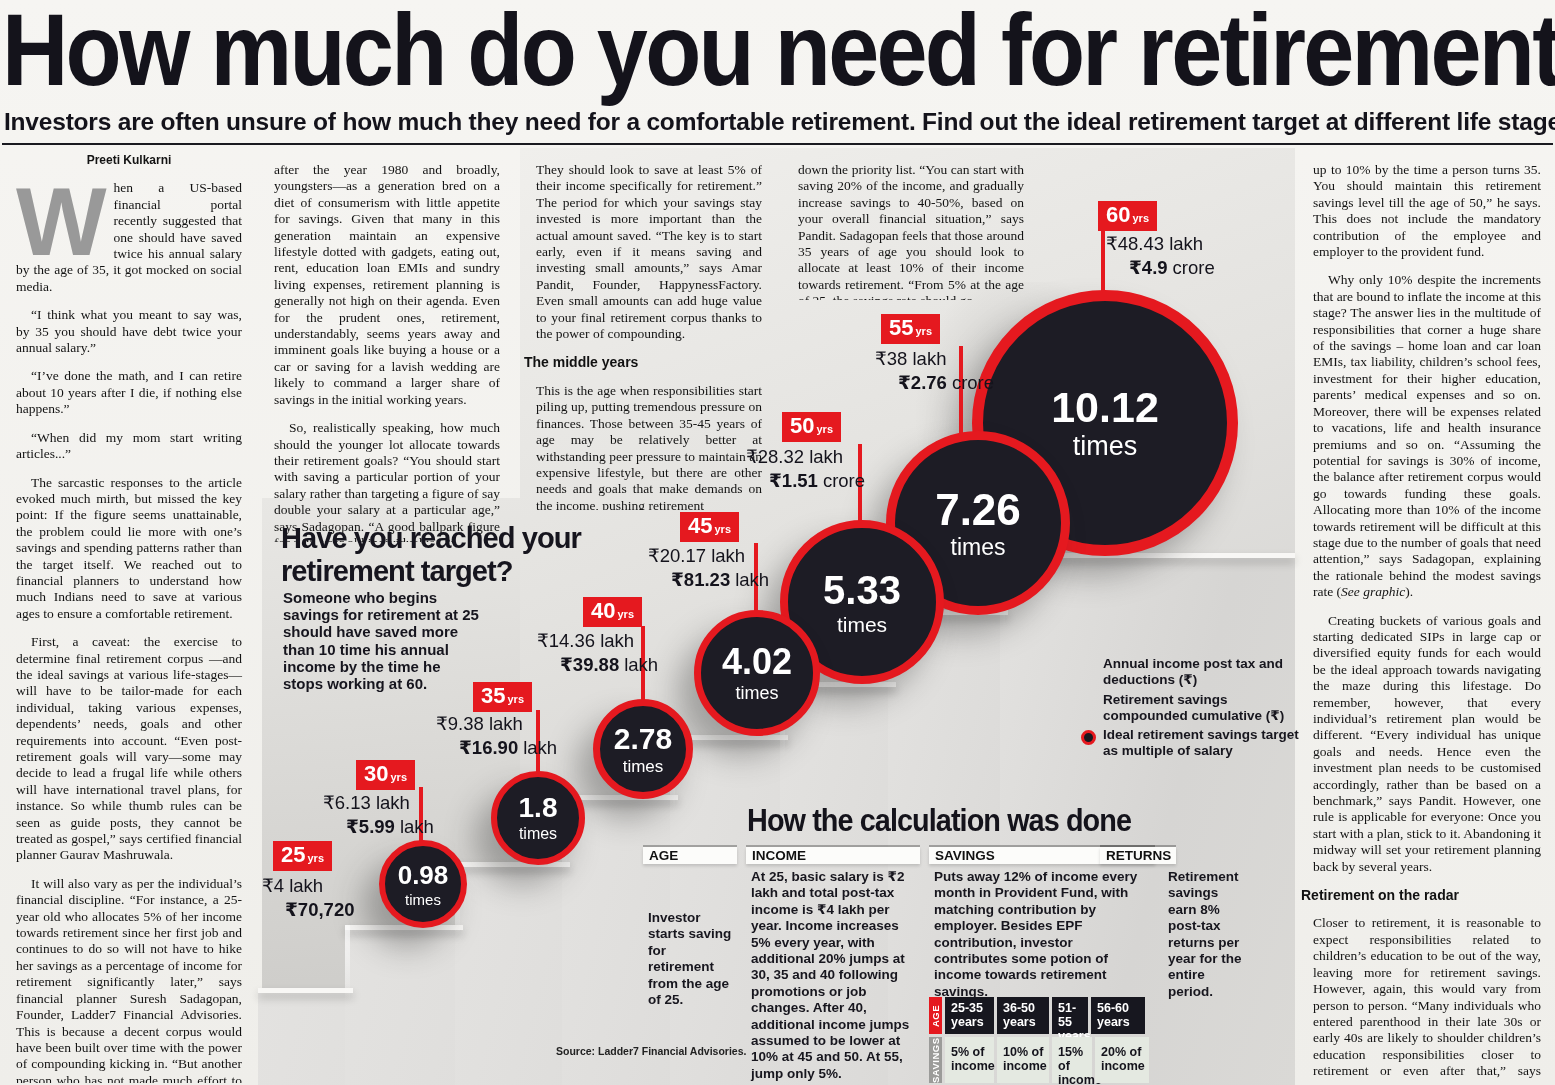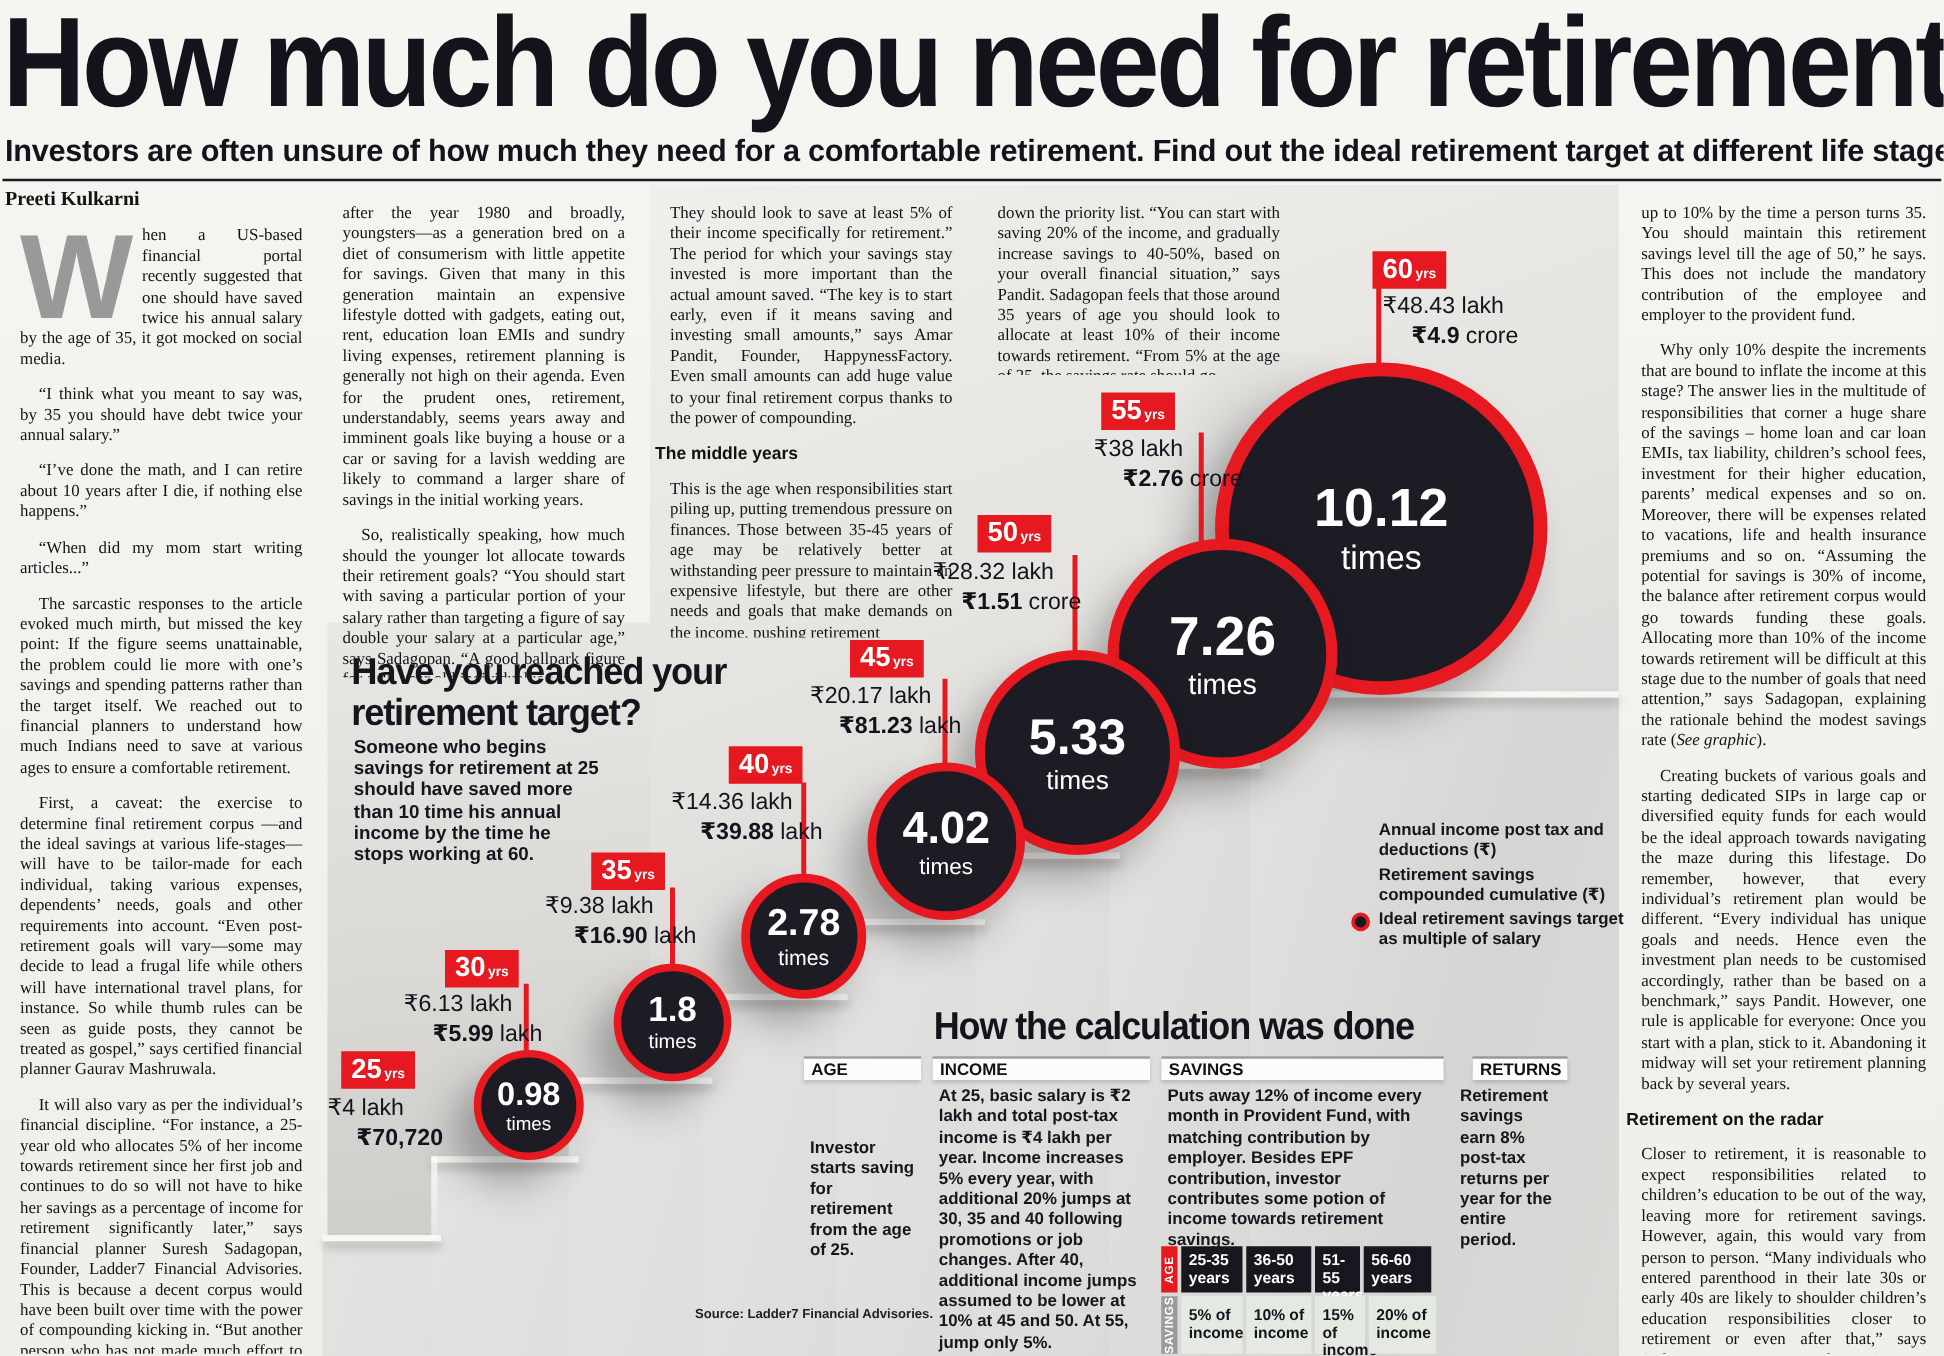--- a/index.html
+++ b/index.html
@@ -5,21 +5,21 @@
   html,body{margin:0;padding:0;background:#efeeeb;}
   #page{position:relative;width:1555px;height:1085px;overflow:hidden;background:linear-gradient(180deg,#f6f5f2,#efeeea);font-family:"Liberation Serif",serif;}
   
   .hl{position:absolute;left:2px;top:-8px;white-space:nowrap;font-family:"Liberation Sans",sans-serif;font-weight:700;font-size:102px;letter-spacing:-3px;color:#14131b;transform:scaleX(0.90);transform-origin:0 0;}
   .subhl{position:absolute;left:4px;top:108px;white-space:nowrap;font-family:"Liberation Sans",sans-serif;font-weight:700;font-size:24.5px;letter-spacing:-0.2px;color:#14131b;}
   .toprule{position:absolute;left:2px;top:143px;width:1551px;height:2px;background:#1a1a20;}
   
   .col{position:absolute;top:150px;height:933px;overflow:hidden;font-size:13.5px;line-height:16.4px;text-align:justify;color:#131313;z-index:10;}
   .col p{margin:12px;text-indent:15px;}
   .col p.ni{text-indent:0;}
-  .byline{font-family:Liberation Serif, serif;font-weight:700;font-size:16px;margin:2px 0 9px;}
+  .byline{text-align:center;font-family:Liberation Sans, sans-serif;font-weight:700;font-size:12px;margin:2px 0 9px;}
   .subhead{font-family:"Liberation Sans",sans-serif;font-weight:700;font-size:14px;margin:7px 0 2px;text-indent:0;color:#111;}
   .dropcap{float:left;font-family:"Liberation Sans",sans-serif;font-weight:700;font-size:96px;line-height:74px;color:#999;margin:5px 7px 0 0;}
   .it{font-style:italic;}
   
   .igA{position:absolute;left:520px;top:148px;width:775px;height:937px;background:linear-gradient(160deg,#f0efec 0%,#e3e2df 40%,#d3d2d0 75%,#d8d7d4 100%);z-index:1;}
   .igB{position:absolute;left:262px;top:498px;width:258px;height:587px;background:linear-gradient(175deg,#e8e7e4,#cfcecb 80%);z-index:1;}
   .step-face{position:absolute;background:linear-gradient(105deg,#e3e2e0 0%,#d6d5d3 55%,#dad9d6 100%);z-index:2;}
   .step-edge{position:absolute;height:5px;background:#f8f7f5;box-shadow:0 5px 8px rgba(0,0,0,0.22);z-index:3;}
   .riser{position:absolute;width:5px;height:75px;background:linear-gradient(180deg,rgba(255,255,255,0.75),rgba(255,255,255,0));z-index:3;}
   .big-shadow{position:absolute;left:905px;top:282px;width:190px;height:295px;background:radial-gradient(ellipse at 60% 45%,rgba(0,0,0,0.14),rgba(0,0,0,0) 65%);z-index:22;}
@@ -225,21 +225,21 @@
 
   <div class="cc-bar" style="left:643px;top:847px;width:94px;">AGE</div>
   <div class="cc-body" style="left:648px;top:910px;width:86px;">Investor starts saving for retirement from the age of 25.</div>
 
   <div class="cc-bar" style="left:746px;top:847px;width:174px;">INCOME</div>
   <div class="cc-body" style="left:751px;top:869px;width:166px;">At 25, basic salary is ₹2 lakh and total post-tax income is ₹4 lakh per year. Income increases 5% every year, with additional 20% jumps at 30, 35 and 40 following promotions or job changes. After 40, additional income jumps assumed to be lower at 10% at 45 and 50. At 55, jump only 5%.</div>
 
   <div class="cc-bar" style="left:929px;top:847px;width:226px;">SAVINGS</div>
   <div class="cc-body" style="left:934px;top:869px;width:212px;">Puts away 12% of income every month in Provident Fund, with matching contribution by employer. Besides EPF contribution, investor contributes some potion of income towards retirement savings.</div>
 
-  <div class="cc-bar" style="left:1178px;top:847px;width:76px;">RETURNS</div>
+  <div class="cc-bar" style="left:1100px;top:847px;width:76px;">RETURNS</div>
   <div class="cc-body" style="left:1168px;top:869px;width:82px;">Retirement savings earn 8% post-tax returns per year for the entire period.</div>
 
   <div class="tblrow" style="left:929px;top:997px;height:37px;">
     <div class="vlab vred">AGE</div>
     <div class="bcell" style="width:49px;">25-35 years</div>
     <div class="bcell" style="width:52px;">36-50 years</div>
     <div class="bcell" style="width:36px;">51-55 years</div>
     <div class="bcell" style="width:54px;">56-60 years</div>
   </div>
   <div class="tblrow" style="left:929px;top:1037px;height:46px;">

